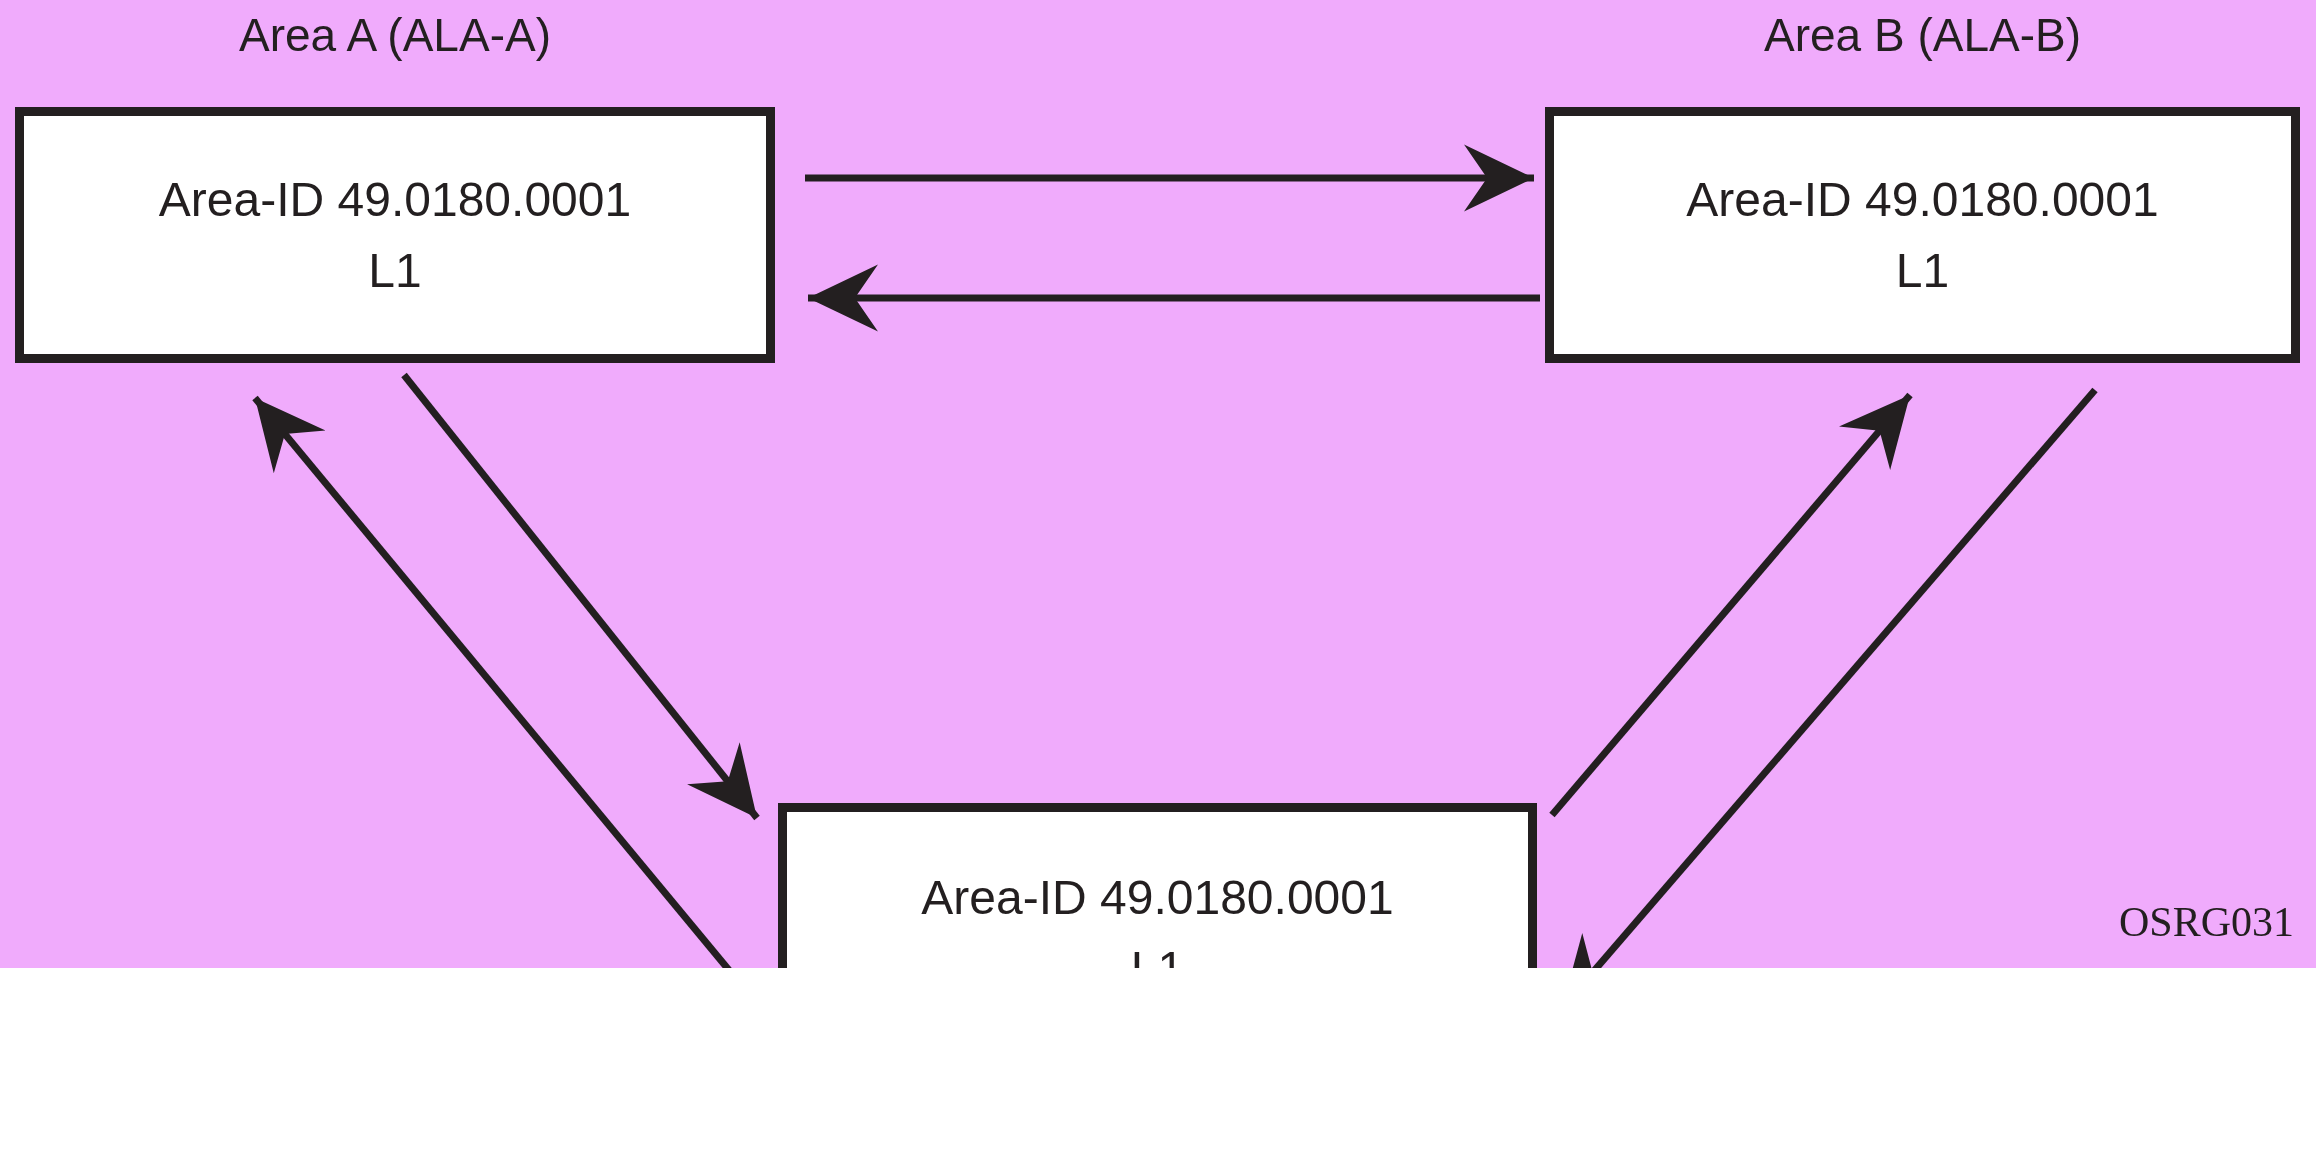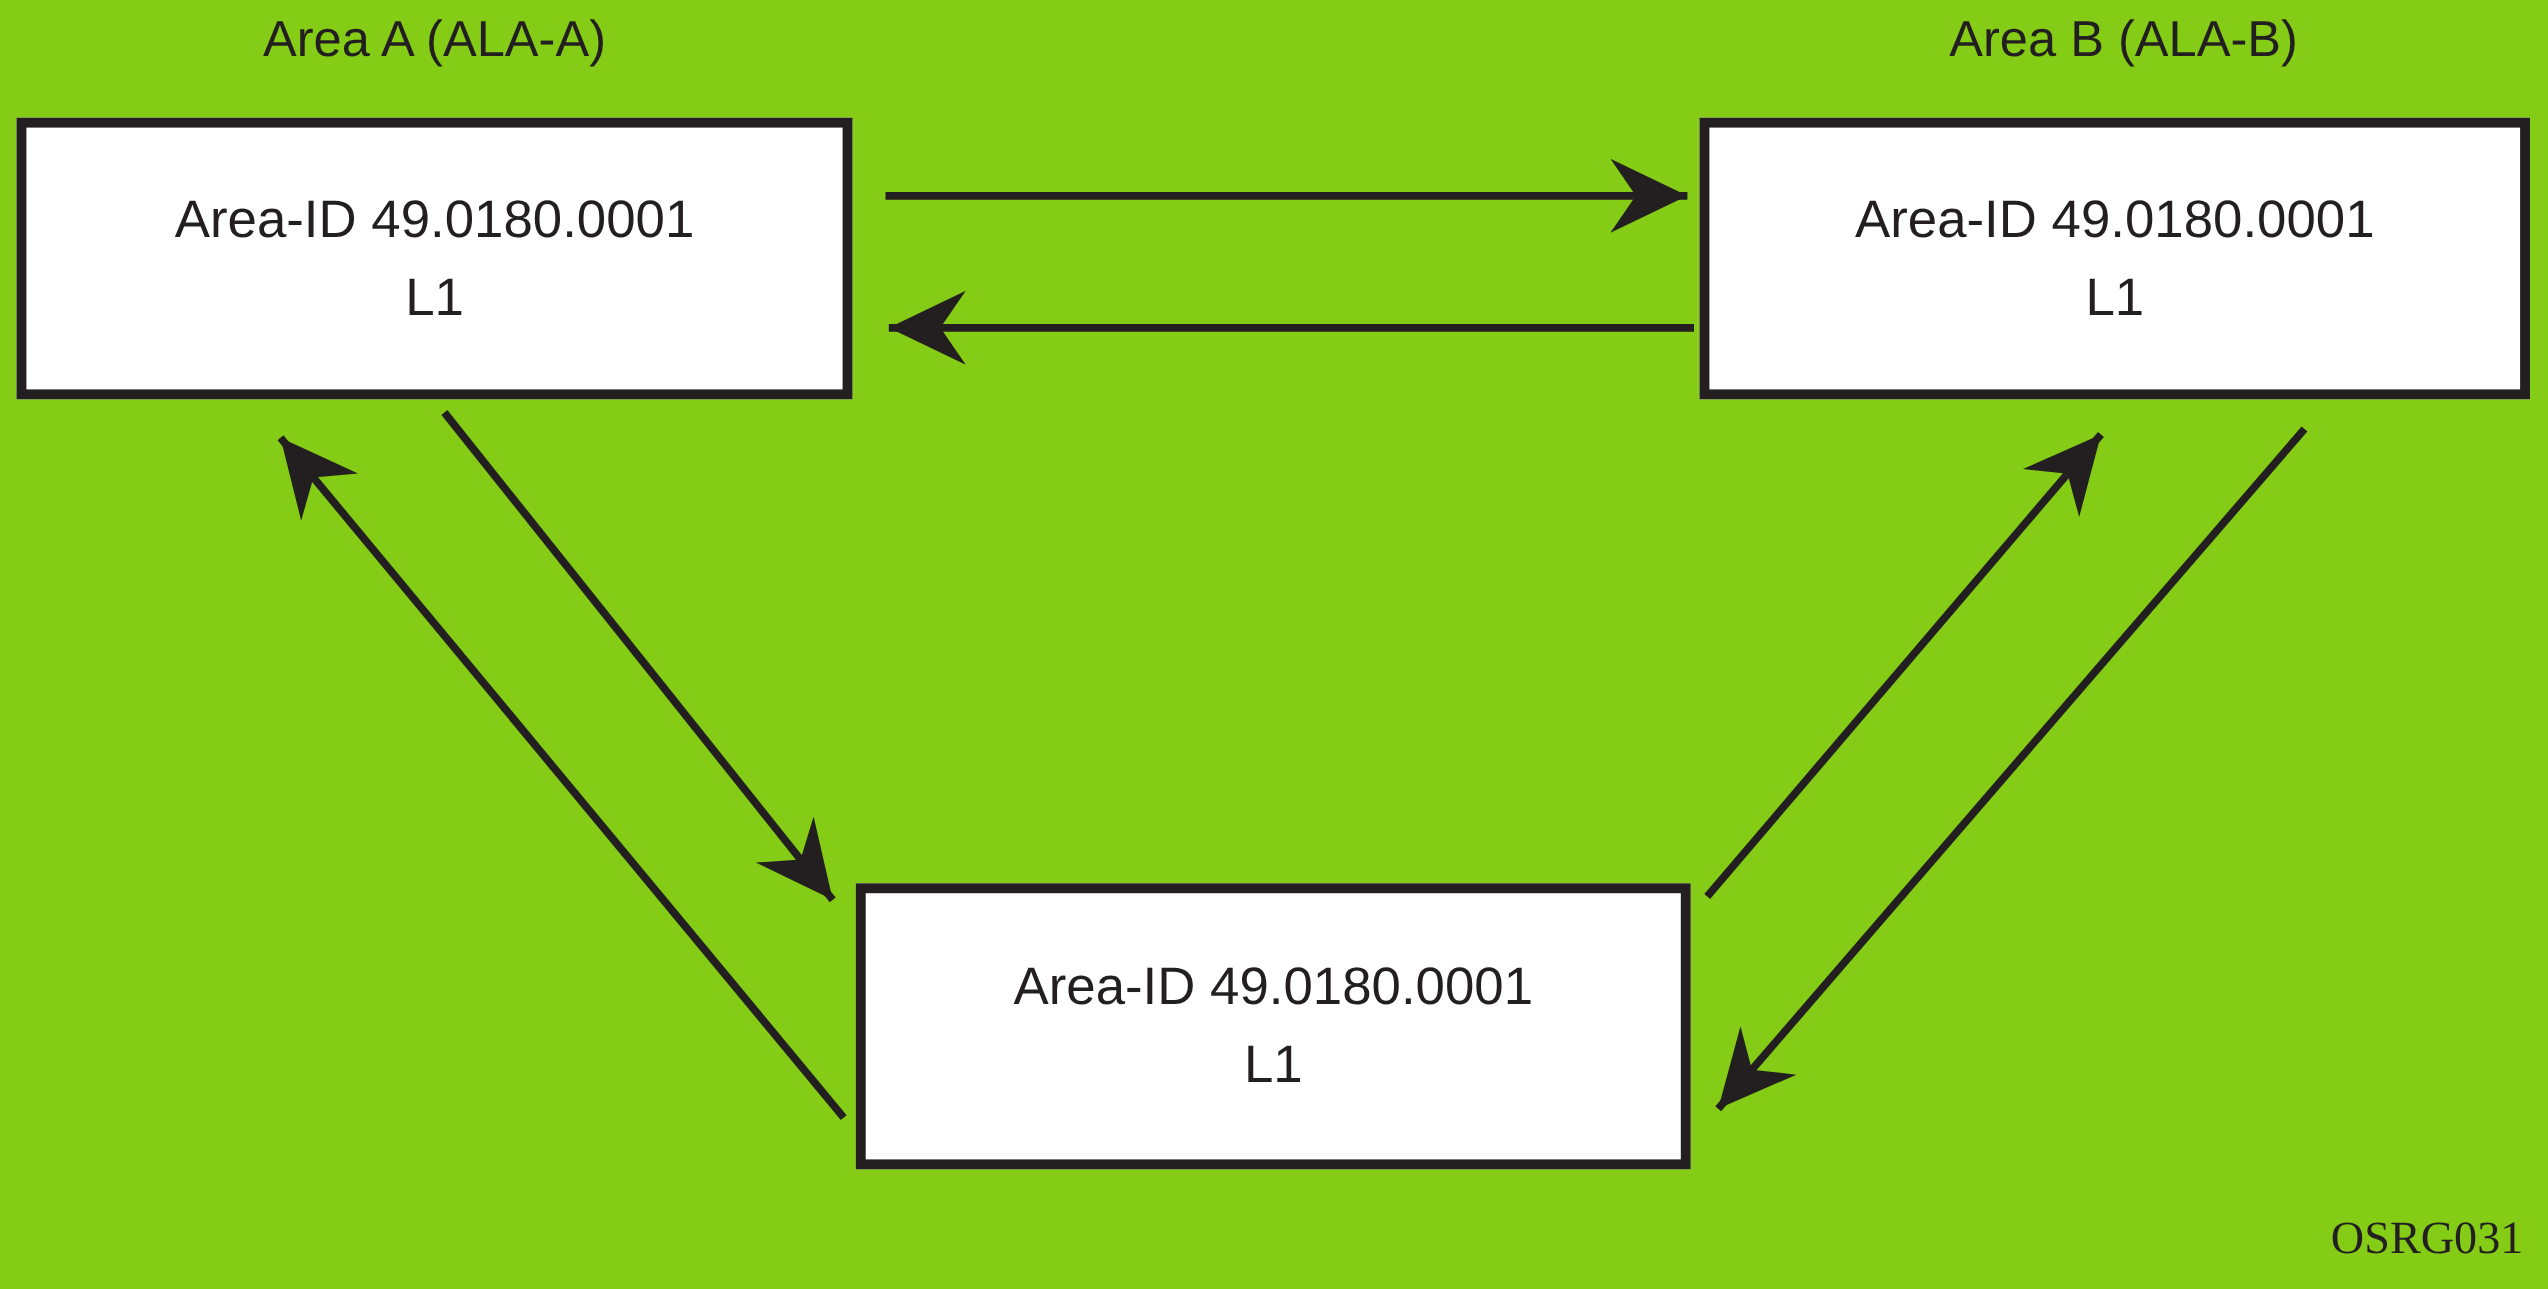--- a/index.html
+++ b/index.html
@@ -3,22 +3,22 @@
 <meta charset="utf-8">
 <style>
   html, body {
     margin: 0;
     padding: 0;
     background: #ffffff;
   }
   #canvas {
     position: relative;
     width: 2316px;
-    height: 1172px;
-    background: #84cc16;
+    height: 968px;
+    background: #f0abfc;
     overflow: hidden;
     font-family: "Liberation Sans", sans-serif;
   }
   .area-node {
     position: absolute;
   }
   .area-caption {
     position: absolute;
     left: 0;
     width: 100%;
@@ -72,21 +72,21 @@
 <div id="canvas">
 
   <div class="area-node" style="left:15px; top:0px; width:760px; height:363px;">
     <div class="area-caption" style="top:12px;">Area A (ALA-A)</div>
     <div class="area-box" style="left:0px; top:107px; width:760px; height:256px;">
       <div class="area-line">Area-ID 49.0180.0001</div>
       <div class="area-line level">L1</div>
     </div>
   </div>
 
-  <div class="area-node" style="left:1545px; top:0px; width:755px; height:363px;padding-left:16px;">
+  <div class="area-node" style="left:1545px; top:0px; width:755px; height:363px;">
     <div class="area-caption" style="top:12px;">Area B (ALA-B)</div>
     <div class="area-box" style="left:0px; top:107px; width:755px; height:256px;">
       <div class="area-line">Area-ID 49.0180.0001</div>
       <div class="area-line level">L1</div>
     </div>
   </div>
 
   <div class="area-node" style="left:778px; top:480px; width:759px; height:583px;">
     <div class="area-box" style="left:0px; top:323px; width:759px; height:260px;">
       <div class="area-line">Area-ID 49.0180.0001</div>

